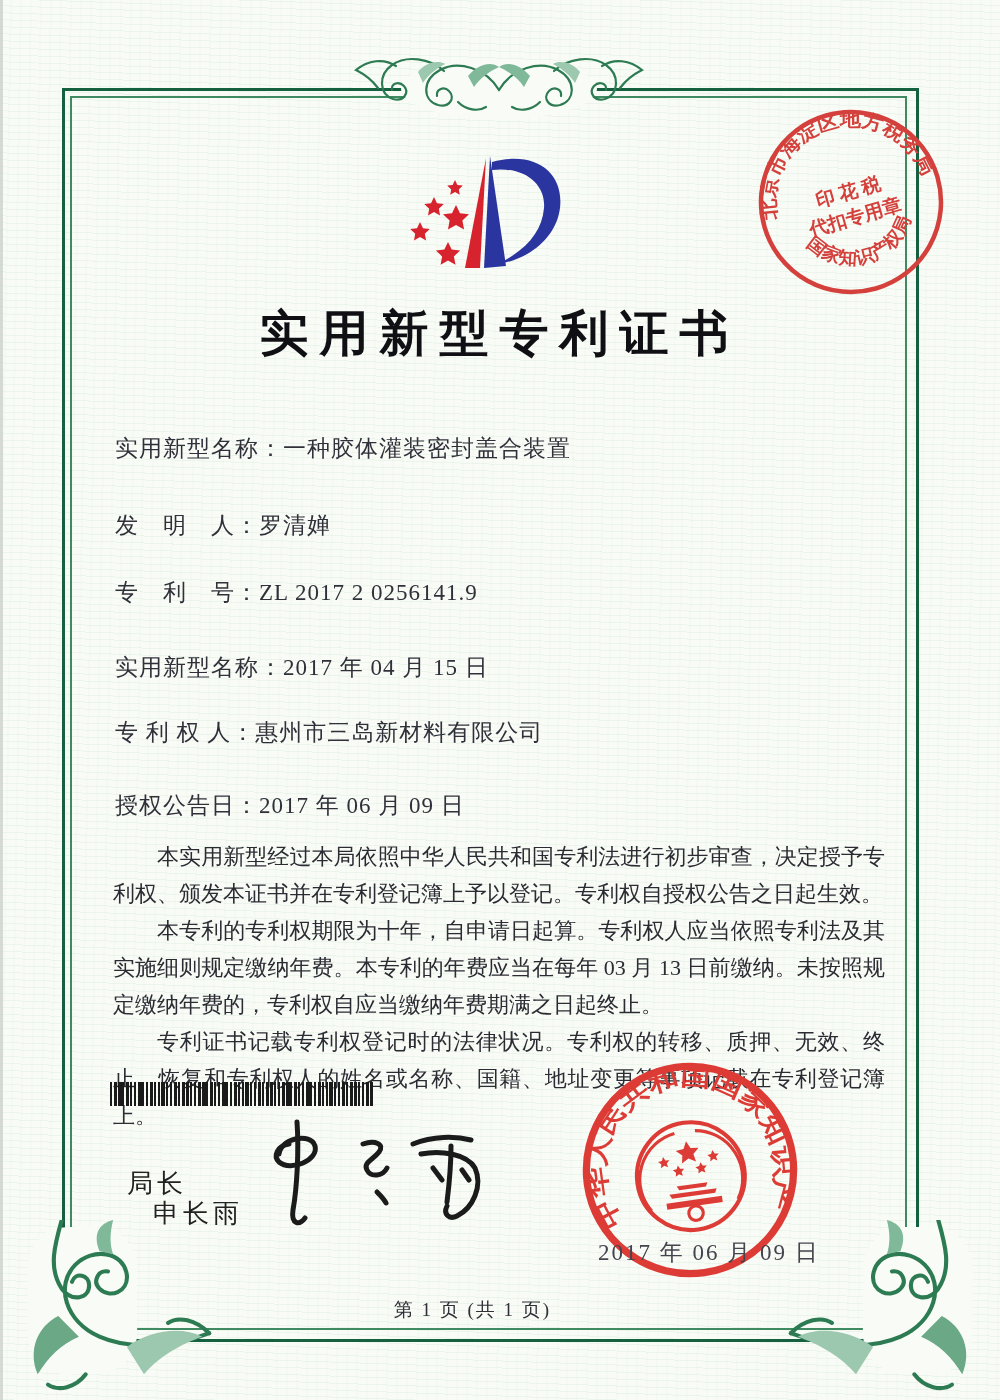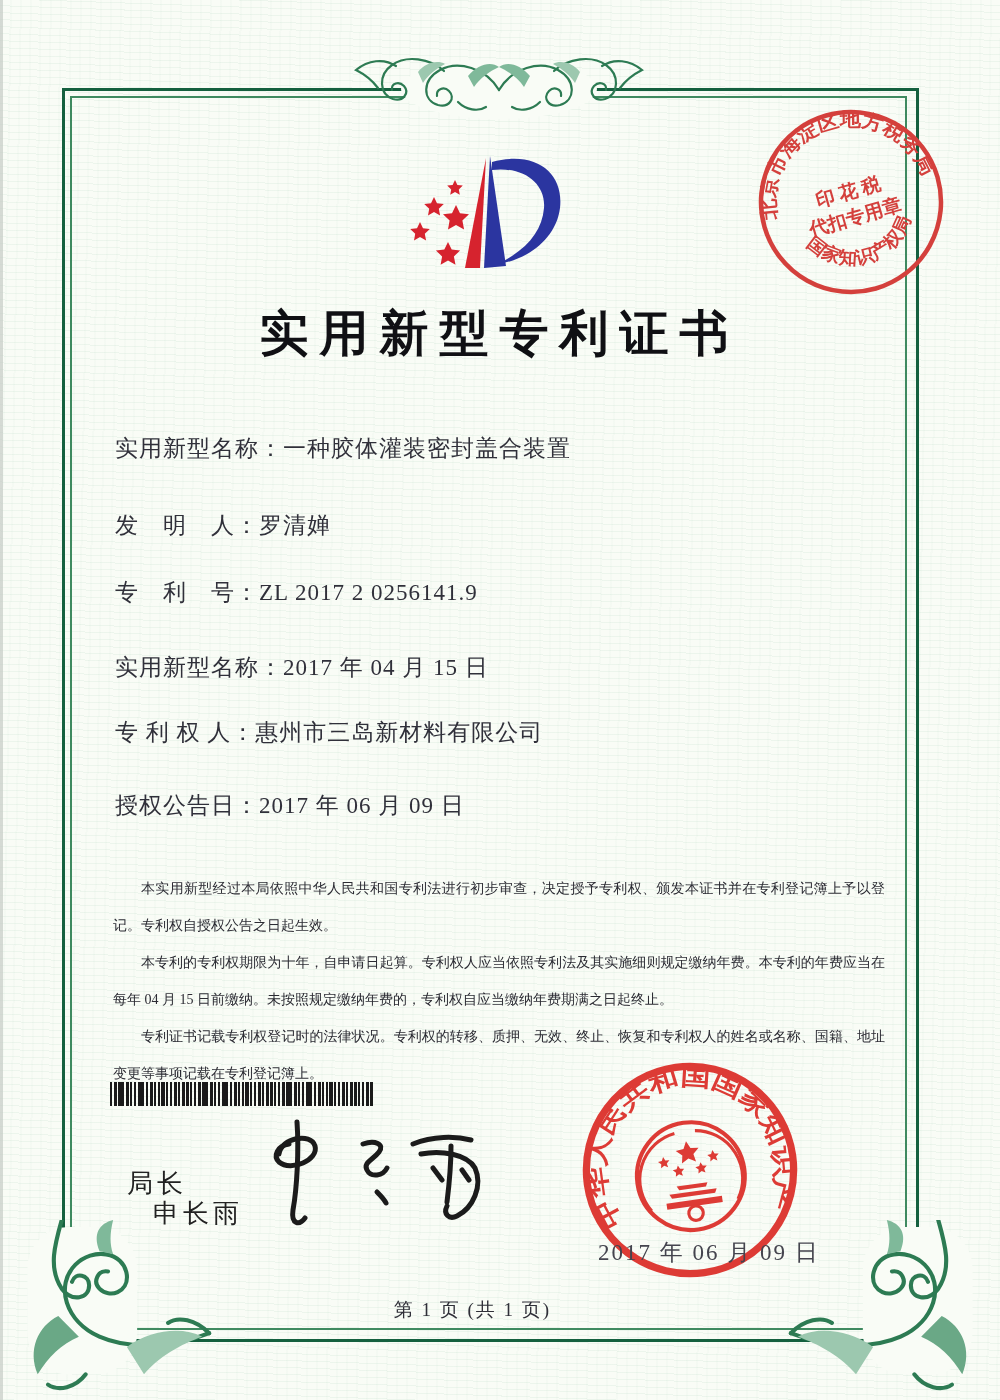--- a/index.html
+++ b/index.html
@@ -15,22 +15,22 @@
   .scan-edge{position:absolute;left:0;top:0;width:3px;height:100%;background:#c6ccc6;opacity:.7;}
   .frame-outer{position:absolute;left:62px;top:88px;width:851px;height:1248px;border:3px solid #15603f;}
   .frame-inner{position:absolute;left:70px;top:96px;width:833px;height:1230px;border:2px solid #3f8a60;}
   .cert-no{position:absolute;left:93px;top:163px;font-size:23px;letter-spacing:3px;color:#3a3a44;}
   .logo{position:absolute;left:402px;top:146px;}
   .stamp{position:absolute;left:751px;top:102px;}
   .title{position:absolute;left:62px;top:301px;width:875px;text-align:center;
          font-size:49px;font-weight:bold;letter-spacing:11px;color:#101014;}
   .field{position:absolute;left:115px;font-size:23px;letter-spacing:1px;color:#30303a;white-space:nowrap;}
   .f0{top:433px}.f1{top:510px}.f2{top:577px}.f3{top:652px}.f4{top:717px}.f5{top:790px}
-  .body-text{position:absolute;left:113px;top:838px;width:772px;font-size:14px;
-             line-height:37px;text-align:justify;color:#2b2b33;margin-top:32px;}
+  .body-text{position:absolute;left:113px;top:838px;width:772px;font-size:22px;
+             line-height:37px;text-align:justify;color:#2b2b33;}
   .body-text p{margin:0;text-indent:2em;}
   .barcode{position:absolute;left:110px;top:1082px;width:263px;height:24px;
     background-image:
       repeating-linear-gradient(90deg,#1a1a1a 0 2px,transparent 2px 4px),
       repeating-linear-gradient(90deg,#1a1a1a 0 1px,transparent 1px 6px),
       repeating-linear-gradient(90deg,transparent 0 9px,#1a1a1a 9px 12px,transparent 12px 21px);}
   .sig-title{position:absolute;left:127px;top:1166px;font-size:26px;letter-spacing:4px;
              font-family:"Liberation Sans","DejaVu Sans",sans-serif;color:#222;}
   .sig-name{position:absolute;left:127px;top:1196px;font-size:26px;letter-spacing:4px;
             font-family:"Liberation Sans","DejaVu Sans",sans-serif;color:#222;margin-left:26px;}
@@ -137,21 +137,21 @@
 
   <div class="field f1"><span>发　明　人：</span><span>罗清婵</span></div>
   <div class="field f0"><span>实用新型名称：</span><span>一种胶体灌装密封盖合装置</span></div>
   <div class="field f2"><span>专　利　号：</span><span>ZL 2017 2 0256141.9</span></div>
   <div class="field f3"><span>实用新型名称：</span><span>2017 年 04 月 15 日</span></div>
   <div class="field f4"><span>专 利 权 人：</span><span>惠州市三岛新材料有限公司</span></div>
   <div class="field f5"><span>授权公告日：</span><span>2017 年 06 月 09 日</span></div>
 
   <div class="body-text">
     <p>本实用新型经过本局依照中华人民共和国专利法进行初步审查，决定授予专利权、颁发本证书并在专利登记簿上予以登记。专利权自授权公告之日起生效。</p>
-    <p>本专利的专利权期限为十年，自申请日起算。专利权人应当依照专利法及其实施细则规定缴纳年费。本专利的年费应当在每年 04 月 15 日前缴纳。未按照规定缴纳年费的，专利权自应当缴纳年费期满之日起终止。</p>
+    <p>本专利的专利权期限为十年，自申请日起算。专利权人应当依照专利法及其实施细则规定缴纳年费。本专利的年费应当在每年 03 月 13 日前缴纳。未按照规定缴纳年费的，专利权自应当缴纳年费期满之日起终止。</p>
     <p>专利证书记载专利权登记时的法律状况。专利权的转移、质押、无效、终止、恢复和专利权人的姓名或名称、国籍、地址变更等事项记载在专利登记簿上。</p>
   </div>
 
   <div class="barcode"></div>
 
   <div class="sig-title">局长</div>
   <div class="sig-name">申长雨</div>
 
   <svg class="signature" width="270" height="130" viewBox="0 0 270 130">
     <g stroke="#1b1b1b" stroke-width="5" fill="none" stroke-linecap="round" stroke-linejoin="round">

